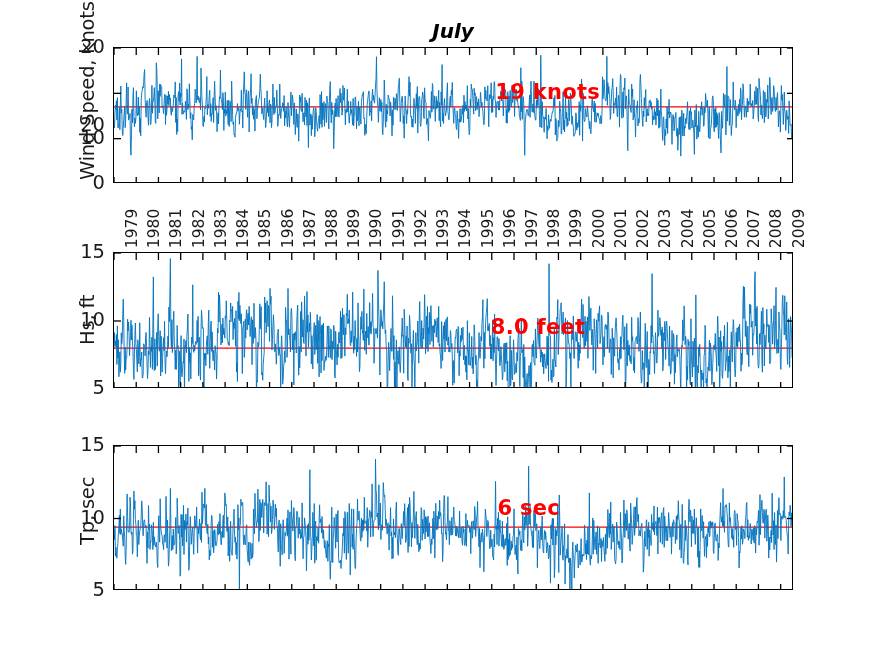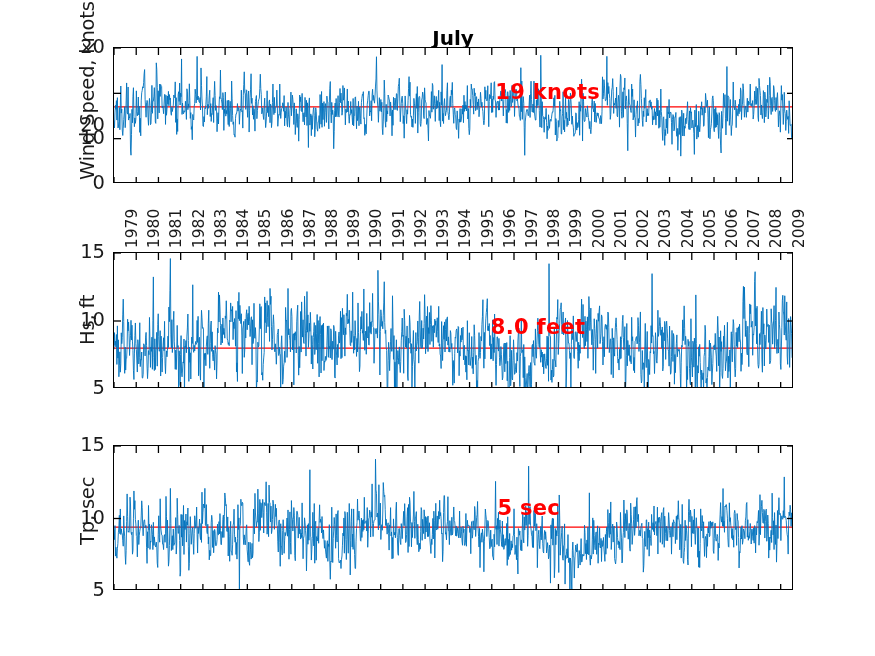--- a/index.html
+++ b/index.html
@@ -79,21 +79,21 @@
     white-space: nowrap;
     letter-spacing: 0.3px;
   }
 </style>
 </head>
 <body>
 
 <div id="figure">
 
   <div class="panel">
-    <div class="chart-title" id="title-1" style="left:113px; top:26px; width:680px;">July</div>
+    <div class="chart-title" id="title-1" style="left:113px; top:19px; width:680px;font-style:italic;">July</div>
 
     <div class="ylabel" id="ylabel-1" style="left:76px; top:180px;">Wind Speed, knots</div>
 
     <div class="plot-box" id="plot-1" style="left:113px; top:47px; width:680px; height:136px;">
       <svg class="plot-svg" id="svg-1" width="680" height="136">
           <line x1="0" x2="680" y1="58.93333333333334" y2="58.93333333333334" stroke="#FF0000" stroke-width="1.2"></line>
           <path d="M0.00 72.45L0.49 79.96L0.97 64.92L1.46 57.30L1.94 61.29L2.43 52.63L2.92 72.08L3.40 49.67L3.89 80.02L4.37 79.54L4.86 73.33L5.35 59.52L5.83 81.76L6.32 58.19L6.80 38.01L7.29 65.08L7.78 61.11L8.26 82.00L8.75 87.48L9.24 80.24L9.72 71.54L10.21 65.09L10.69 58.77L11.18 79.66L11.67 71.01L12.15 52.85L12.64 34.94L13.12 64.87L13.61 66.18L14.10 38.99L14.58 72.07L15.07 69.24L15.55 69.95L16.04 65.45L16.53 101.97L17.01 107.21L17.50 86.33L17.98 61.37L18.47 74.74L18.96 48.34L19.44 39.71L19.93 68.59L20.41 78.70L20.90 69.98L21.39 75.33L21.87 71.22L22.36 42.85L22.84 65.51L23.33 67.92L23.82 63.42L24.30 49.00L24.79 66.95L25.28 58.31L25.76 84.38L26.25 70.22L26.73 87.83L27.22 52.88L27.71 44.72L28.19 42.56L28.68 38.77L29.16 40.04L29.65 34.61L30.14 25.89L30.62 21.57L31.11 51.21L31.59 60.12L32.08 69.24L32.57 54.64L33.05 52.40L33.54 53.11L34.02 69.56L34.51 77.31L35.00 58.53L35.48 50.40L35.97 57.12L36.45 76.71L36.94 75.68L37.43 64.43L37.91 37.37L38.40 65.30L38.88 52.86L39.37 52.99L39.86 48.11L40.34 39.64L40.83 54.21L41.32 74.08L41.80 75.38L42.29 14.83L42.77 21.33L43.26 39.27L43.75 70.87L44.23 42.77L44.72 56.08L45.20 64.92L45.69 36.03L46.18 48.45L46.66 36.44L47.15 37.82L47.63 38.54L48.12 59.78L48.61 58.05L49.09 60.17L49.58 65.71L50.06 56.04L50.55 46.50L51.04 46.44L51.52 76.41L52.01 47.31L52.49 67.26L52.98 61.49L53.47 48.09L53.95 56.12L54.44 43.38L54.92 57.81L55.41 46.56L55.90 51.72L56.38 50.11L56.87 64.70L57.36 67.27L57.84 59.22L58.33 63.53L58.81 60.70L59.30 57.14L59.79 47.03L60.27 48.85L60.76 49.78L61.24 33.88L61.73 74.38L62.22 49.66L62.70 86.41L63.19 70.93L63.67 83.49L64.16 46.73L64.65 43.71L65.13 53.40L65.62 35.08L66.10 57.06L66.59 45.20L67.08 48.69L67.56 10.95L68.05 66.44L68.53 55.13L69.02 64.44L69.51 65.79L69.99 62.70L70.48 64.09L70.96 63.64L71.45 53.22L71.94 60.46L72.42 71.41L72.91 40.79L73.40 43.90L73.88 61.68L74.37 55.87L74.85 59.29L75.34 35.79L75.83 52.68L76.31 70.41L76.80 64.61L77.28 81.35L77.77 78.62L78.26 91.76L78.74 66.46L79.23 70.45L79.71 71.87L80.20 58.33L80.69 55.45L81.17 41.17L81.66 46.21L82.14 54.92L82.63 48.09L83.12 8.40L83.60 51.86L84.09 48.06L84.57 51.02L85.06 53.96L85.55 54.64L86.03 49.55L86.52 61.95L87.01 19.93L87.49 37.44L87.98 50.92L88.46 58.15L88.95 78.00L89.44 78.56L89.92 68.61L90.41 73.97L90.89 59.65L91.38 60.72L91.87 56.60L92.35 48.18L92.84 28.57L93.32 66.73L93.81 56.41L94.30 60.32L94.78 55.32L95.27 47.19L95.75 42.21L96.24 68.56L96.73 55.61L97.21 73.45L97.70 65.59L98.18 66.46L98.67 57.11L99.16 49.69L99.64 74.56L100.13 47.91L100.61 33.36L101.10 47.41L101.59 62.40L102.07 57.59L102.56 62.89L103.05 83.71L103.53 70.94L104.02 64.69L104.50 76.01L104.99 58.88L105.48 48.78L105.96 50.75L106.45 22.04L106.93 49.10L107.42 51.51L107.91 55.17L108.39 61.62L108.88 44.64L109.36 49.71L109.85 82.38L110.34 61.09L110.82 65.48L111.31 44.04L111.79 68.13L112.28 62.40L112.77 65.85L113.25 52.44L113.74 67.10L114.22 76.63L114.71 52.06L115.20 78.51L115.68 62.18L116.17 53.28L116.65 60.44L117.14 73.76L117.63 33.06L118.11 50.82L118.60 67.36L119.09 76.36L119.57 73.87L120.06 87.03L120.54 86.68L121.03 89.19L121.52 70.30L122.00 65.75L122.49 65.89L122.97 63.14L123.46 55.60L123.95 63.11L124.43 59.90L124.92 59.37L125.40 76.28L125.89 65.77L126.38 61.13L126.86 62.28L127.35 42.13L127.83 63.75L128.32 62.67L128.81 80.10L129.29 47.30L129.78 36.58L130.26 23.82L130.75 44.82L131.24 45.83L131.72 61.40L132.21 41.75L132.69 42.33L133.18 59.90L133.67 69.31L134.15 46.81L134.64 42.98L135.13 84.06L135.61 62.73L136.10 49.38L136.58 41.23L137.07 25.76L137.56 55.34L138.04 50.20L138.53 66.98L139.01 57.81L139.50 71.25L139.99 60.65L140.47 63.92L140.96 83.11L141.44 53.42L141.93 50.43L142.42 47.52L142.90 70.69L143.39 62.55L143.87 58.26L144.36 53.35L144.85 51.42L145.33 50.16L145.82 40.42L146.30 26.18L146.79 40.57L147.28 46.34L147.76 65.80L148.25 64.04L148.73 59.85L149.22 67.88L149.71 71.49L150.19 58.67L150.68 50.10L151.17 68.85L151.65 79.60L152.14 73.94L152.62 63.87L153.11 42.76L153.60 64.56L154.08 58.89L154.57 68.64L155.05 53.56L155.54 51.92L156.03 74.73L156.51 56.14L157.00 57.29L157.48 79.58L157.97 74.07L158.46 54.56L158.94 35.99L159.43 58.65L159.91 66.62L160.40 49.42L160.89 64.98L161.37 59.56L161.86 59.30L162.34 58.94L162.83 42.10L163.32 57.97L163.80 78.31L164.29 71.01L164.77 66.49L165.26 67.19L165.75 36.02L166.23 60.75L166.72 70.44L167.21 64.08L167.69 60.25L168.18 60.02L168.66 54.81L169.15 55.88L169.64 63.31L170.12 47.59L170.61 77.89L171.09 63.10L171.58 69.92L172.07 58.92L172.55 63.78L173.04 76.15L173.52 78.72L174.01 54.44L174.50 66.89L174.98 71.11L175.47 79.24L175.95 62.13L176.44 58.36L176.93 44.10L177.41 67.80L177.90 59.40L178.38 47.14L178.87 51.43L179.36 59.78L179.84 76.50L180.33 54.89L180.81 65.41L181.30 86.53L181.79 75.04L182.27 60.86L182.76 75.29L183.25 79.41L183.73 65.80L184.22 69.04L184.70 93.17L185.19 71.35L185.68 47.00L186.16 53.69L186.65 48.88L187.13 62.62L187.62 63.53L188.11 45.38L188.59 64.40L189.08 73.75L189.56 66.25L190.05 64.63L190.54 76.93L191.02 49.40L191.51 59.57L191.99 68.93L192.48 52.32L192.97 77.46L193.45 54.83L193.94 71.55L194.42 99.52L194.91 55.64L195.40 49.92L195.88 77.09L196.37 69.81L196.85 65.90L197.34 87.68L197.83 67.56L198.31 81.33L198.80 69.08L199.29 61.80L199.77 59.47L200.26 67.19L200.74 88.77L201.23 81.48L201.72 59.82L202.20 63.37L202.69 73.99L203.17 80.97L203.66 83.19L204.15 73.80L204.63 73.74L205.12 67.58L205.60 80.48L206.09 46.55L206.58 63.99L207.06 76.23L207.55 43.47L208.03 79.32L208.52 55.15L209.01 71.63L209.49 60.14L209.98 53.60L210.46 78.29L210.95 58.38L211.44 55.60L211.92 64.29L212.41 74.47L212.89 48.12L213.38 53.80L213.87 54.06L214.35 72.24L214.84 80.92L215.33 54.91L215.81 40.28L216.30 33.55L216.78 64.43L217.27 74.91L217.76 54.37L218.24 66.50L218.73 62.05L219.21 67.68L219.70 100.71L220.19 83.73L220.67 62.50L221.16 55.09L221.64 68.88L222.13 50.50L222.62 67.81L223.10 68.79L223.59 58.53L224.07 47.66L224.56 67.08L225.05 69.09L225.53 54.77L226.02 40.49L226.50 54.63L226.99 45.07L227.48 53.27L227.96 67.20L228.45 64.64L228.93 37.53L229.42 52.18L229.91 48.09L230.39 39.93L230.88 60.14L231.37 76.90L231.85 61.16L232.34 64.53L232.82 61.06L233.31 40.96L233.80 63.97L234.28 53.10L234.77 68.21L235.25 75.20L235.74 66.61L236.23 66.98L236.71 53.51L237.20 65.45L237.68 61.68L238.17 69.61L238.66 76.87L239.14 50.47L239.63 77.92L240.11 68.28L240.60 67.89L241.09 49.46L241.57 48.86L242.06 63.81L242.54 80.76L243.03 58.20L243.52 72.62L244.00 70.28L244.49 53.30L244.97 77.73L245.46 59.72L245.95 58.95L246.43 70.17L246.92 76.12L247.41 54.62L247.89 50.34L248.38 46.39L248.86 47.32L249.35 43.65L249.84 70.53L250.32 69.77L250.81 87.33L251.29 76.36L251.78 84.25L252.27 85.81L252.75 69.09L253.24 56.24L253.72 52.21L254.21 47.35L254.70 43.19L255.18 43.17L255.67 67.91L256.15 62.97L256.64 63.88L257.13 52.68L257.61 72.79L258.10 47.12L258.58 41.27L259.07 52.42L259.56 47.37L260.04 52.18L260.53 55.17L261.02 47.89L261.50 38.05L261.99 30.95L262.47 8.74L262.96 42.87L263.45 54.00L263.93 59.59L264.42 74.30L264.90 59.96L265.39 49.68L265.88 63.17L266.36 60.83L266.85 51.48L267.33 63.93L267.82 54.24L268.31 80.21L268.79 86.70L269.28 73.93L269.76 59.42L270.25 32.09L270.74 45.26L271.22 72.74L271.71 79.22L272.19 56.34L272.68 73.64L273.17 62.85L273.65 65.96L274.14 47.01L274.62 48.65L275.11 51.09L275.60 52.85L276.08 67.94L276.57 54.06L277.06 60.15L277.54 65.97L278.03 87.81L278.51 61.97L279.00 77.31L279.49 49.28L279.97 61.80L280.46 57.73L280.94 50.08L281.43 51.86L281.92 61.66L282.40 45.60L282.89 46.02L283.37 62.47L283.86 50.81L284.35 38.30L284.83 35.47L285.32 30.21L285.80 53.94L286.29 73.70L286.78 64.01L287.26 55.61L287.75 49.84L288.23 48.14L288.72 55.24L289.21 75.56L289.69 67.73L290.18 90.19L290.66 67.37L291.15 47.95L291.64 58.01L292.12 66.44L292.61 75.59L293.10 61.72L293.58 66.17L294.07 52.34L294.55 40.42L295.04 28.63L295.53 48.13L296.01 34.17L296.50 66.25L296.98 69.22L297.47 68.32L297.96 78.86L298.44 71.05L298.93 79.37L299.41 67.90L299.90 50.36L300.39 55.18L300.87 59.63L301.36 75.40L301.84 58.50L302.33 45.71L302.82 60.35L303.30 38.53L303.79 85.06L304.27 64.75L304.76 49.52L305.25 48.35L305.73 48.72L306.22 75.62L306.70 78.45L307.19 73.39L307.68 51.90L308.16 49.91L308.65 44.07L309.14 46.78L309.62 67.91L310.11 70.62L310.59 39.84L311.08 51.51L311.57 53.80L312.05 55.00L312.54 76.36L313.02 74.15L313.51 70.46L314.00 80.15L314.48 92.97L314.97 62.52L315.45 67.77L315.94 67.63L316.43 70.30L316.91 61.40L317.40 43.58L317.88 64.16L318.37 35.44L318.86 37.66L319.34 61.21L319.83 55.26L320.31 47.81L320.80 57.82L321.29 73.42L321.77 55.60L322.26 48.43L322.74 60.80L323.23 52.66L323.72 59.69L324.20 52.18L324.69 42.27L325.18 72.58L325.66 54.28L326.15 73.61L326.63 78.69L327.12 43.87L327.61 57.13L328.09 16.58L328.58 73.13L329.06 65.38L329.55 75.54L330.04 56.03L330.52 50.62L331.01 61.16L331.49 67.71L331.98 64.57L332.47 62.58L332.95 42.42L333.44 34.75L333.92 63.52L334.41 67.33L334.90 71.78L335.38 66.69L335.87 51.15L336.35 48.16L336.84 58.98L337.33 42.23L337.81 46.71L338.30 34.40L338.78 55.45L339.27 66.18L339.76 75.31L340.24 61.29L340.73 59.88L341.22 66.32L341.70 67.81L342.19 80.11L342.67 81.58L343.16 62.90L343.65 71.01L344.13 77.76L344.62 90.35L345.10 71.05L345.59 74.19L346.08 60.54L346.56 74.13L347.05 73.50L347.53 70.07L348.02 60.71L348.51 66.11L348.99 57.05L349.48 74.66L349.96 47.23L350.45 63.38L350.94 53.52L351.42 61.04L351.91 56.97L352.39 63.00L352.88 56.91L353.37 37.55L353.85 70.97L354.34 60.52L354.82 80.45L355.31 86.70L355.80 81.12L356.28 51.36L356.77 59.72L357.26 36.04L357.74 41.08L358.23 40.98L358.71 47.72L359.20 56.54L359.69 66.16L360.17 40.22L360.66 47.75L361.14 44.87L361.63 62.73L362.12 49.09L362.60 48.66L363.09 61.65L363.57 54.03L364.06 58.00L364.55 50.95L365.03 68.73L365.52 61.51L366.00 57.52L366.49 44.27L366.98 50.39L367.46 59.12L367.95 54.21L368.43 60.38L368.92 63.56L369.41 72.43L369.89 76.77L370.38 72.40L370.86 38.80L371.35 50.71L371.84 42.30L372.32 52.64L372.81 52.37L373.30 52.58L373.78 37.74L374.27 60.09L374.75 78.73L375.24 53.40L375.73 46.43L376.21 50.72L376.70 46.66L377.18 34.79L377.67 64.58L378.16 50.85L378.64 64.28L379.13 48.08L379.61 51.29L380.10 34.54L380.59 33.65L381.07 51.38L381.56 54.05L382.04 69.38L382.53 57.22L383.02 53.86L383.50 53.20L383.99 56.07L384.47 62.11L384.96 53.15L385.45 62.05L385.93 49.29L386.42 46.99L386.90 42.93L387.39 53.06L387.88 44.46L388.36 53.17L388.85 53.68L389.34 67.93L389.82 51.46L390.31 49.44L390.79 43.95L391.28 41.48L391.77 45.22L392.25 74.93L392.74 61.59L393.22 75.24L393.71 43.68L394.20 48.98L394.68 64.45L395.17 47.86L395.65 62.46L396.14 42.42L396.63 51.67L397.11 58.73L397.60 56.95L398.08 37.32L398.57 54.48L399.06 50.78L399.54 40.84L400.03 37.60L400.51 68.46L401.00 52.38L401.49 49.42L401.97 41.12L402.46 42.00L402.94 52.83L403.43 50.96L403.92 55.94L404.40 59.43L404.89 58.09L405.38 68.26L405.86 68.99L406.35 72.43L406.83 19.69L407.32 63.71L407.81 33.08L408.29 71.35L408.78 55.10L409.26 48.62L409.75 55.28L410.24 79.86L410.72 107.30L411.21 73.94L411.69 69.07L412.18 64.72L412.67 61.82L413.15 61.24L413.64 63.26L414.12 67.71L414.61 67.49L415.10 56.96L415.58 47.17L416.07 69.46L416.55 45.79L417.04 33.20L417.53 51.72L418.01 63.57L418.50 64.15L418.98 56.00L419.47 64.50L419.96 33.08L420.44 64.05L420.93 68.90L421.42 72.13L421.90 72.00L422.39 52.17L422.87 60.07L423.36 43.91L423.85 57.53L424.33 40.75L424.82 44.77L425.30 62.62L425.79 78.95L426.28 79.00L426.76 7.29L427.25 44.45L427.73 79.75L428.22 53.66L428.71 67.72L429.19 68.23L429.68 71.44L430.16 84.27L430.65 69.68L431.14 68.91L431.62 71.24L432.11 60.39L432.59 74.84L433.08 90.77L433.57 78.08L434.05 82.33L434.54 66.76L435.03 73.66L435.51 80.33L436.00 72.11L436.48 71.36L436.97 73.32L437.46 70.33L437.94 66.13L438.43 63.84L438.91 64.31L439.40 58.07L439.89 49.83L440.37 58.13L440.86 47.34L441.34 87.03L441.83 70.54L442.32 73.44L442.80 93.07L443.29 90.59L443.77 89.83L444.26 72.46L444.75 79.23L445.23 77.19L445.72 53.33L446.20 62.86L446.69 61.65L447.18 85.89L447.66 86.08L448.15 68.86L448.63 65.45L449.12 43.75L449.61 81.71L450.09 72.25L450.58 83.95L451.07 67.46L451.55 48.61L452.04 70.50L452.52 64.35L453.01 78.60L453.50 70.16L453.98 77.07L454.47 51.50L454.95 54.39L455.44 72.92L455.93 58.89L456.41 45.09L456.90 51.81L457.38 59.98L457.87 76.28L458.36 68.07L458.84 75.87L459.33 79.26L459.81 88.30L460.30 86.08L460.79 86.08L461.27 84.85L461.76 64.83L462.24 65.72L462.73 82.13L463.22 74.65L463.70 79.71L464.19 78.91L464.67 71.34L465.16 53.69L465.65 87.32L466.13 56.72L466.62 63.25L467.11 42.56L467.59 31.17L468.08 48.06L468.56 93.03L469.05 45.28L469.54 53.18L470.02 71.14L470.51 73.62L470.99 72.97L471.48 60.54L471.97 64.25L472.45 67.55L472.94 69.07L473.42 57.83L473.91 63.34L474.40 69.54L474.88 73.05L475.37 80.62L475.85 73.39L476.34 81.52L476.83 85.73L477.31 79.19L477.80 54.77L478.28 50.25L478.77 60.46L479.26 60.76L479.74 63.94L480.23 53.02L480.71 73.94L481.20 55.43L481.69 66.51L482.17 74.42L482.66 69.03L483.15 64.79L483.63 67.65L484.12 65.11L484.60 69.10L485.09 70.76L485.58 70.91L486.06 75.75L486.55 67.61L487.03 69.57L487.52 75.66L488.01 63.83L488.49 28.83L488.98 51.04L489.46 45.79L489.95 31.64L490.44 37.10L490.92 48.41L491.41 52.84L491.89 52.41L492.38 50.76L492.87 8.33L493.35 57.30L493.84 34.64L494.32 45.62L494.81 38.41L495.30 45.75L495.78 50.50L496.27 71.35L496.75 66.69L497.24 53.93L497.73 41.84L498.21 39.72L498.70 30.60L499.19 43.23L499.67 65.41L500.16 55.35L500.64 56.94L501.13 54.11L501.62 50.01L502.10 60.35L502.59 39.11L503.07 67.56L503.56 68.85L504.05 54.89L504.53 47.32L505.02 53.03L505.50 79.15L505.99 39.09L506.48 26.37L506.96 28.86L507.45 63.77L507.93 70.25L508.42 60.06L508.91 43.80L509.39 69.25L509.88 39.85L510.36 41.64L510.85 29.97L511.34 61.04L511.82 50.63L512.31 47.90L512.79 53.50L513.28 75.79L513.77 102.73L514.25 62.94L514.74 41.42L515.23 55.06L515.71 56.51L516.20 57.86L516.68 62.49L517.17 64.50L517.66 36.08L518.14 48.51L518.63 41.03L519.11 71.92L519.60 69.08L520.09 51.82L520.57 69.35L521.06 69.89L521.54 89.06L522.03 66.61L522.52 57.85L523.00 59.29L523.49 52.88L523.97 77.99L524.46 70.60L524.95 75.12L525.43 71.34L525.92 33.21L526.40 26.43L526.89 36.30L527.38 50.37L527.86 61.84L528.35 72.29L528.83 78.46L529.32 62.96L529.81 68.59L530.29 49.76L530.78 60.29L531.27 50.86L531.75 41.50L532.24 74.00L532.72 64.82L533.21 60.56L533.70 67.80L534.18 65.42L534.67 67.55L535.15 53.22L535.64 54.33L536.13 51.88L536.61 59.03L537.10 53.87L537.58 61.28L538.07 58.51L538.56 76.84L539.04 68.20L539.53 71.77L540.01 65.08L540.50 60.52L540.99 71.58L541.47 63.81L541.96 77.08L542.44 64.30L542.93 50.18L543.42 68.01L543.90 52.15L544.39 61.75L544.87 80.28L545.36 62.38L545.85 79.22L546.33 67.42L546.82 41.02L547.31 63.58L547.79 69.20L548.28 83.97L548.76 92.46L549.25 69.77L549.74 68.80L550.22 83.60L550.71 97.33L551.19 81.64L551.68 87.54L552.17 70.91L552.65 79.96L553.14 58.38L553.62 85.58L554.11 63.98L554.60 65.85L555.08 51.44L555.57 69.98L556.05 65.85L556.54 63.96L557.03 65.04L557.51 74.43L558.00 96.34L558.48 71.34L558.97 66.55L559.46 67.85L559.94 82.89L560.43 81.00L560.91 68.84L561.40 69.11L561.89 64.43L562.37 82.89L562.86 88.27L563.35 80.38L563.83 102.31L564.32 89.06L564.80 79.30L565.29 69.49L565.78 86.52L566.26 68.64L566.75 108.14L567.23 85.11L567.72 62.12L568.21 66.18L568.69 87.92L569.18 79.98L569.66 65.27L570.15 88.06L570.64 78.08L571.12 80.24L571.61 70.39L572.09 75.80L572.58 68.73L573.07 63.05L573.55 53.73L574.04 71.66L574.52 77.69L575.01 81.38L575.50 62.91L575.98 81.70L576.47 59.60L576.95 64.85L577.44 63.85L577.93 80.01L578.41 74.12L578.90 72.08L579.39 78.02L579.87 85.46L580.36 106.39L580.84 62.12L581.33 78.86L581.82 74.12L582.30 56.57L582.79 91.09L583.27 83.42L583.76 77.46L584.25 89.18L584.73 63.26L585.22 77.92L585.70 83.78L586.19 76.86L586.68 58.82L587.16 61.22L587.65 53.78L588.13 67.19L588.62 60.14L589.11 59.52L589.59 78.32L590.08 77.27L590.56 58.91L591.05 64.83L591.54 45.42L592.02 51.03L592.51 58.69L592.99 57.87L593.48 52.19L593.97 69.18L594.45 89.70L594.94 62.60L595.43 58.99L595.91 90.84L596.40 81.65L596.88 79.63L597.37 75.79L597.86 65.01L598.34 50.32L598.83 47.89L599.31 52.72L599.80 80.40L600.29 83.71L600.77 60.84L601.26 79.57L601.74 59.41L602.23 79.14L602.72 64.61L603.20 76.97L603.69 66.56L604.17 81.11L604.66 90.46L605.15 64.64L605.63 67.28L606.12 83.49L606.60 97.10L607.09 104.96L607.58 63.38L608.06 74.38L608.55 80.25L609.04 65.27L609.52 45.29L610.01 57.38L610.49 59.15L610.98 46.63L611.47 70.14L611.95 86.97L612.44 70.07L612.92 18.54L613.41 73.18L613.90 47.74L614.38 48.97L614.87 49.47L615.35 77.37L615.84 69.25L616.33 51.51L616.81 71.10L617.30 87.51L617.78 78.21L618.27 76.87L618.76 59.24L619.24 33.99L619.73 57.96L620.21 58.85L620.70 61.89L621.19 52.18L621.67 56.74L622.16 79.66L622.64 60.53L623.13 60.68L623.62 67.46L624.10 68.13L624.59 56.44L625.08 65.75L625.56 51.10L626.05 63.59L626.53 39.86L627.02 43.00L627.51 71.63L627.99 58.27L628.48 56.73L628.96 35.74L629.45 40.22L629.94 55.57L630.42 69.22L630.91 60.15L631.39 57.95L631.88 62.30L632.37 69.36L632.85 57.51L633.34 50.19L633.82 64.08L634.31 52.93L634.80 57.21L635.28 55.95L635.77 53.72L636.25 36.02L636.74 57.56L637.23 55.52L637.71 58.29L638.20 57.22L638.68 52.54L639.17 71.05L639.66 66.61L640.14 58.88L640.63 43.02L641.12 56.58L641.60 50.78L642.09 38.55L642.57 56.37L643.06 51.58L643.55 40.24L644.03 69.20L644.52 73.44L645.00 30.40L645.49 37.33L645.98 42.21L646.46 47.62L646.95 66.96L647.43 56.98L647.92 65.89L648.41 70.58L648.89 64.22L649.38 42.61L649.86 46.62L650.35 74.68L650.84 44.11L651.32 49.57L651.81 68.94L652.29 63.16L652.78 51.29L653.27 54.51L653.75 37.02L654.24 71.02L654.72 62.62L655.21 47.53L655.70 29.29L656.18 34.83L656.67 57.82L657.16 66.52L657.64 50.33L658.13 49.38L658.61 63.46L659.10 57.12L659.59 37.60L660.07 40.25L660.56 52.16L661.04 61.66L661.53 63.44L662.02 49.56L662.50 62.05L662.99 50.29L663.47 44.65L663.96 58.16L664.45 78.94L664.93 66.95L665.42 62.81L665.90 68.62L666.39 84.17L666.88 57.04L667.36 37.60L667.85 52.16L668.33 46.53L668.82 60.54L669.31 76.48L669.79 63.22L670.28 44.29L670.76 63.00L671.25 65.56L671.74 82.44L672.22 73.62L672.71 62.11L673.20 68.11L673.68 71.32L674.17 68.33L674.65 85.42L675.14 52.77L675.63 63.94L676.11 77.35L676.60 77.53L677.08 76.41L677.57 89.77L678.06 89.05L678.54 68.71L679.03 75.49L679.51 89.71L680.00 65.70" fill="none" stroke="#0072BD" stroke-width="0.9"></path>
           <line x1="0" x2="7" y1="136" y2="136" stroke="#000" stroke-width="1.3"></line>
           <line x1="680" x2="673" y1="136" y2="136" stroke="#000" stroke-width="1.3"></line>
           <line x1="0" x2="7" y1="90.66666666666667" y2="90.66666666666667" stroke="#000" stroke-width="1.3"></line>
@@ -371,16 +371,16 @@
           <line x1="666.6666666666687" x2="666.6666666666687" y1="0" y2="7" stroke="#000" stroke-width="1.3"></line>
           <line x1="666.6666666666687" x2="666.6666666666687" y1="145" y2="138" stroke="#000" stroke-width="1.3"></line>
         </svg>
     </div>
     <div id="yticks-3">
         <div class="ytick-label" style="left: 53px; width: 52px; top: 580px;">5</div>
         <div class="ytick-label" style="left: 53px; width: 52px; top: 507.5px;">10</div>
         <div class="ytick-label" style="left: 53px; width: 52px; top: 435px;">15</div>
       </div>
     <div id="tickmarks-3"></div>
-    <div class="annot" id="annot-3" style="left: 497.444px; top: 496.25px;">5 sec</div>
+    <div class="annot" id="annot-3" style="left: 497.444px; top: 496.25px;">6 sec</div>
   </div>
 
 </div>
 
 </body></html>

